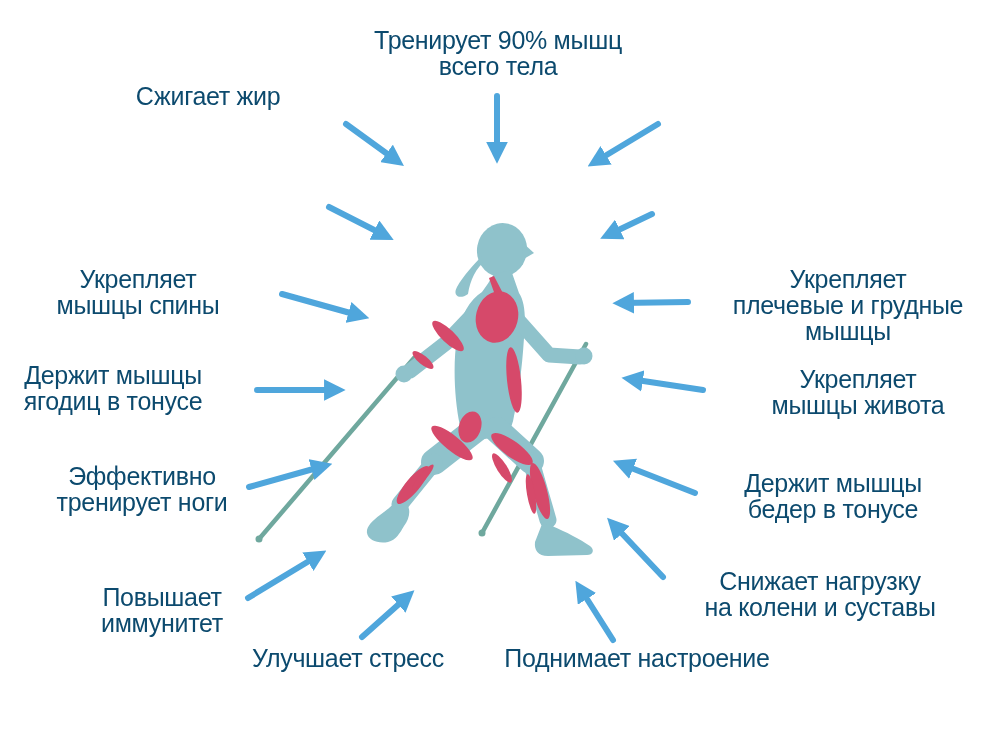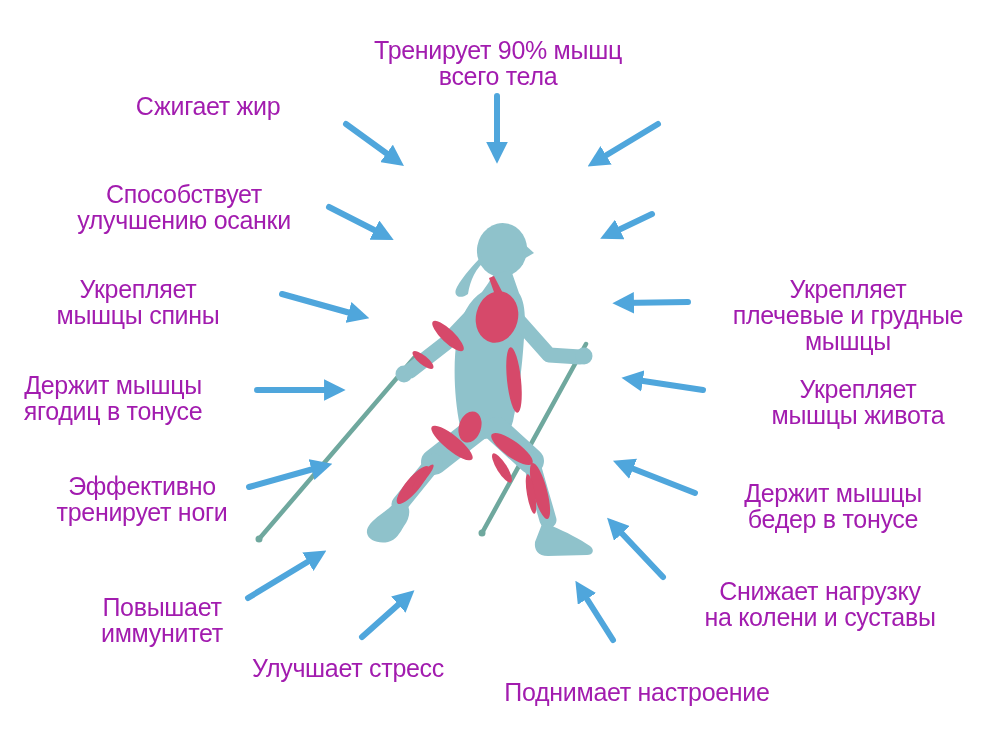--- a/index.html
+++ b/index.html
@@ -1,36 +1,35 @@
 <!DOCTYPE html>
 <html><head>
 <meta charset="utf-8">
 <style>
   html,body{margin:0;padding:0;background:#fff;}
   .canvas{
     position:relative;width:1000px;height:755px;background:#ffffff;
     font-family:"Liberation Sans", sans-serif;overflow:hidden;
   }
   .label{
-    position:absolute;text-align:center;color:#a21caf;
+    position:absolute;text-align:center;color:#0c4a6e;
     font-size:25px;line-height:26px;letter-spacing:-0.3px;
     white-space:pre-line;
-    margin-top:10px;
   }
   .overlay{position:absolute;left:0;top:0;}
   
   .l0 {left:328px;top:27px; width:340px;}
   .l1 {left:38px; top:83px; width:340px;}
   .l2 {left:14px; top:171px;width:340px;}
   .l3 {left:0px;  top:266px;width:276px;}
   .l4 {left:0px;  top:362px;width:226px;}
   .l5 {left:16px;  top:463px;width:252px;}
   .l6 {left:0px;  top:584px;width:324px;}
   .l7 {left:178px;top:645px;width:340px;}
-  .l8 {left:467px;top:669px;width:340px;}
+  .l8 {left:467px;top:645px;width:340px;}
   .l9 {left:652px;top:59px; width:340px;}
   .l10{left:652px;top:177px;width:340px;}
   .l11{left:698px;top:266px;width:300px;}
   .l12{left:718px;top:366px;width:280px;}
   .l13{left:683px;top:470px;width:300px;}
   .l14{left:660px;top:568px;width:320px;}
 </style>
 </head>
 <body>
 
@@ -95,22 +94,20 @@
       <line x1="248" y1="598" x2="319" y2="555" marker-end="url(#ah)"></line>
       <line x1="663" y1="577" x2="613" y2="524" marker-end="url(#ah)"></line>
       <line x1="362" y1="637" x2="408" y2="596" marker-end="url(#ah)"></line>
       <line x1="613" y1="640" x2="580" y2="588" marker-end="url(#ah)"></line>
     </g>
   </svg>
 
   <div class="label l0">Тренирует 90% мышц
 всего тела</div>
   <div class="label l1">Сжигает жир</div>
-  <div class="label l2">Способствует
-улучшению осанки</div>
   <div class="label l3">Укрепляет
 мышцы спины</div>
   <div class="label l4">Держит мышцы
 ягодиц в тонусе</div>
   <div class="label l5">Эффективно
 тренирует ноги</div>
   <div class="label l6">Повышает
 иммунитет</div>
   <div class="label l7">Улучшает стресс</div>
   <div class="label l8">Поднимает настроение</div>

